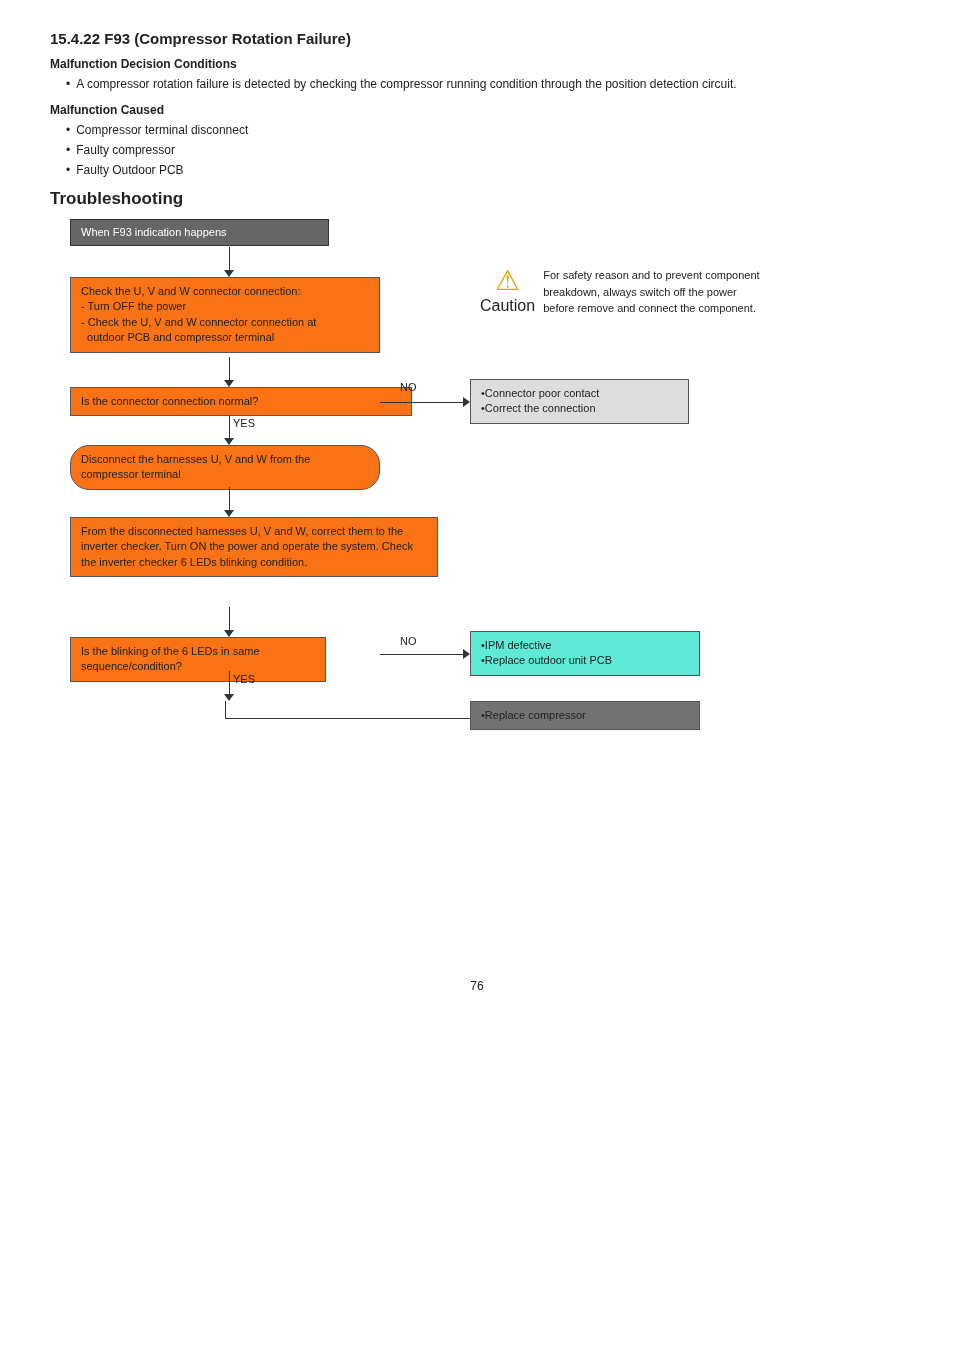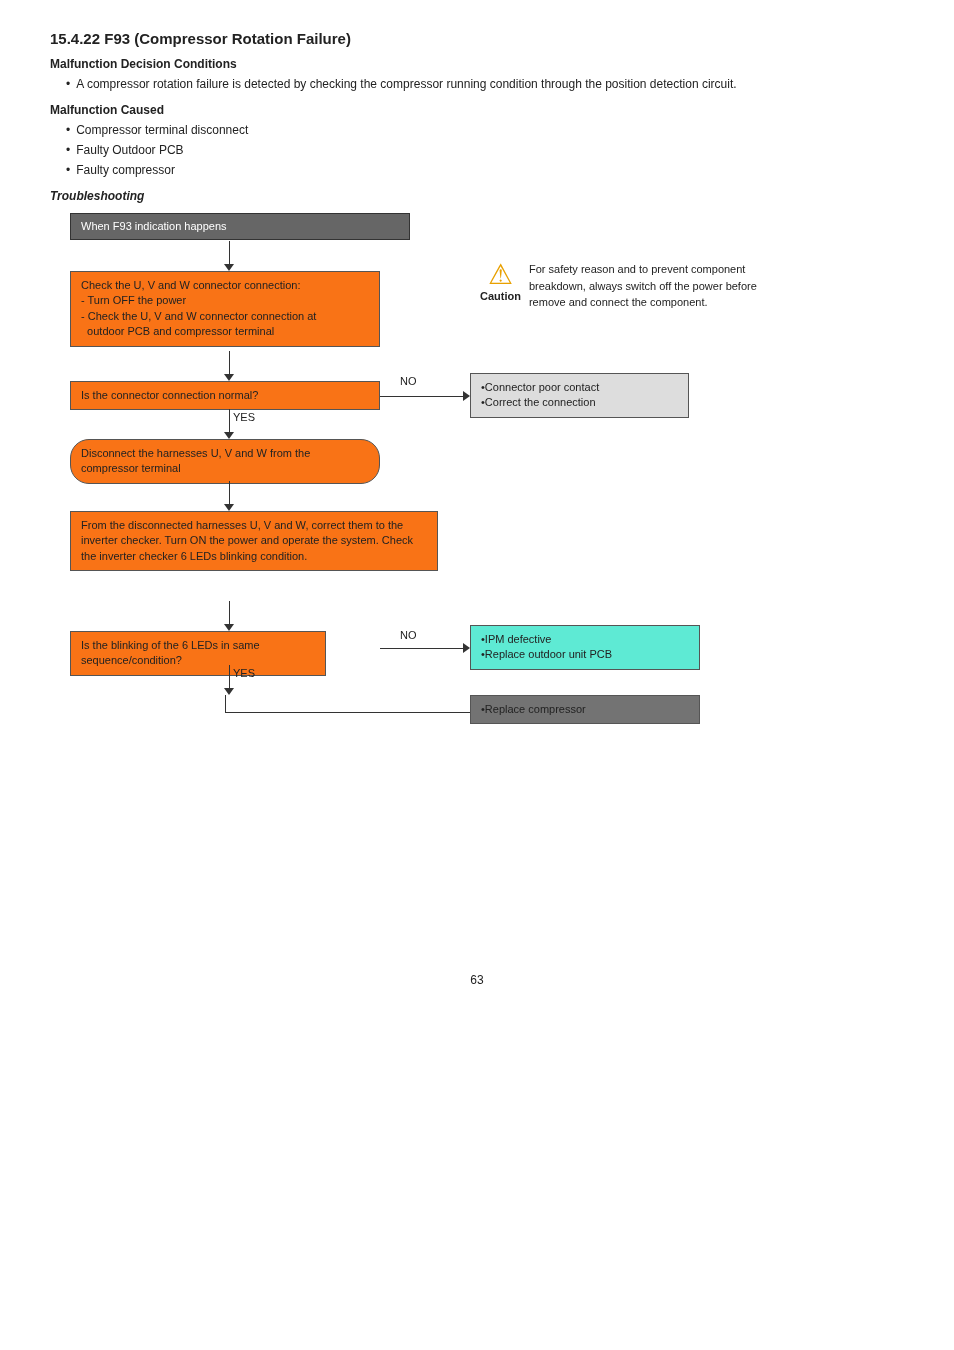--- a/index.html
+++ b/index.html
@@ -29,23 +29,22 @@
     }
     .bullet-list li::before {
       content: "•";
       margin-right: 6px;
     }
     .bullet-list li {
       margin-bottom: 2px;
       line-height: 1.5;
     }
     .troubleshooting-title {
-      font-size: 12px;
+      font-size: 17px;
       font-weight: bold;
-      font-style: italic;
     }
     
     .flowchart {
       position: relative;
       width: 860px;
       margin-top: 10px;
     }
     
     .flow-box {
       border: 1px solid #555;
@@ -108,50 +107,50 @@
       font-size: 11px;
       line-height: 1.4;
       width: 280px;
     }
     .caution-icon {
       font-size: 28px;
       color: #e8a000;
       line-height: 1;
     }
     .caution-label {
-      font-weight: bold;
-      font-size: 11px;
+      font-weight: normal;
+      font-size: 16px;
     }
   </style>
 </head>
 <body>
 
 <h1>15.4.22   F93 (Compressor Rotation Failure)</h1>
 
 <div>
   <div class="section-title">Malfunction Decision Conditions</div>
   <ul class="bullet-list">
     <li>A compressor rotation failure is detected by checking the compressor running condition through the position detection circuit.</li>
   </ul>
 </div>
 
 <div>
   <div class="section-title">Malfunction Caused</div>
   <ul class="bullet-list">
     <li>Compressor terminal disconnect</li>
+    <li>Faulty compressor</li>
     <li>Faulty Outdoor PCB</li>
-    <li>Faulty compressor</li>
   </ul>
 </div>
 
 <div class="troubleshooting-title">Troubleshooting</div>
 
 <div class="flowchart" style="height:560px; position:relative;">
 
-  <div class="flow-box flow-box-start" style="left:20px; top:0; width:340px; padding:5px 10px;">
+  <div class="flow-box flow-box-start" style="left:20px; top:0; width:259px; padding:5px 10px;">
     <span>When F93 indication happens</span>
   </div>
 
   <div class="arrow-down" style="left:174px; top:28px; height:30px;">
     <div class="line" style="height:23px;"></div>
     <div class="head"></div>
   </div>
 
   <div class="flow-box" style="left:20px; top:58px; width:310px;">
     <span>Check the U, V and W connector connection:<br>- Turn OFF the power<br>- Check the U, V and W connector connection at<br>&nbsp;&nbsp;outdoor PCB and compressor terminal</span>
@@ -163,21 +162,21 @@
       <span class="caution-label">Caution</span>
     </div>
     <div style="font-size:11px; line-height:1.5; max-width:230px;">For safety reason and to prevent component breakdown, always switch off the power before remove and connect the component.</div>
   </div>
 
   <div class="arrow-down" style="left:174px; top:138px; height:30px;">
     <div class="line" style="height:23px;"></div>
     <div class="head"></div>
   </div>
 
-  <div class="flow-box" style="left:20px; top:168px; width:310px; padding:6px 10px;">
+  <div class="flow-box" style="left:20px; top:168px; width:342px; padding:6px 10px;">
     <span>Is the connector connection normal?</span>
   </div>
 
   <div class="arrow-right" style="left:330px; top:178px; width:90px;">
     <div class="line" style="width:83px;"></div>
     <div class="head"></div>
   </div>
   <span class="label-text" style="left:350px; top:162px;">NO</span>
 
   <div class="flow-box" style="left:420px; top:160px; width:219px; background:#ddd; padding:6px 10px;">
@@ -232,14 +231,14 @@
   <div style="position:absolute; left:175px; top:499px; height:1px; width:250px; background:#333;"></div>
   <div style="position:absolute; left:420px; top:494px; width:0; height:0; border-top:5px solid transparent; border-bottom:5px solid transparent; border-left:7px solid #333;"></div>
 
   <div class="flow-box" style="left:420px; top:482px; width:230px; padding:6px 10px; background:#737373;">
     <span>•Replace compressor</span>
   </div>
 
 </div>
 
 <div style="text-align:center; margin-top:200px;">
-  <span>63</span>
+  <span>76</span>
 </div>
 
 </body></html>

